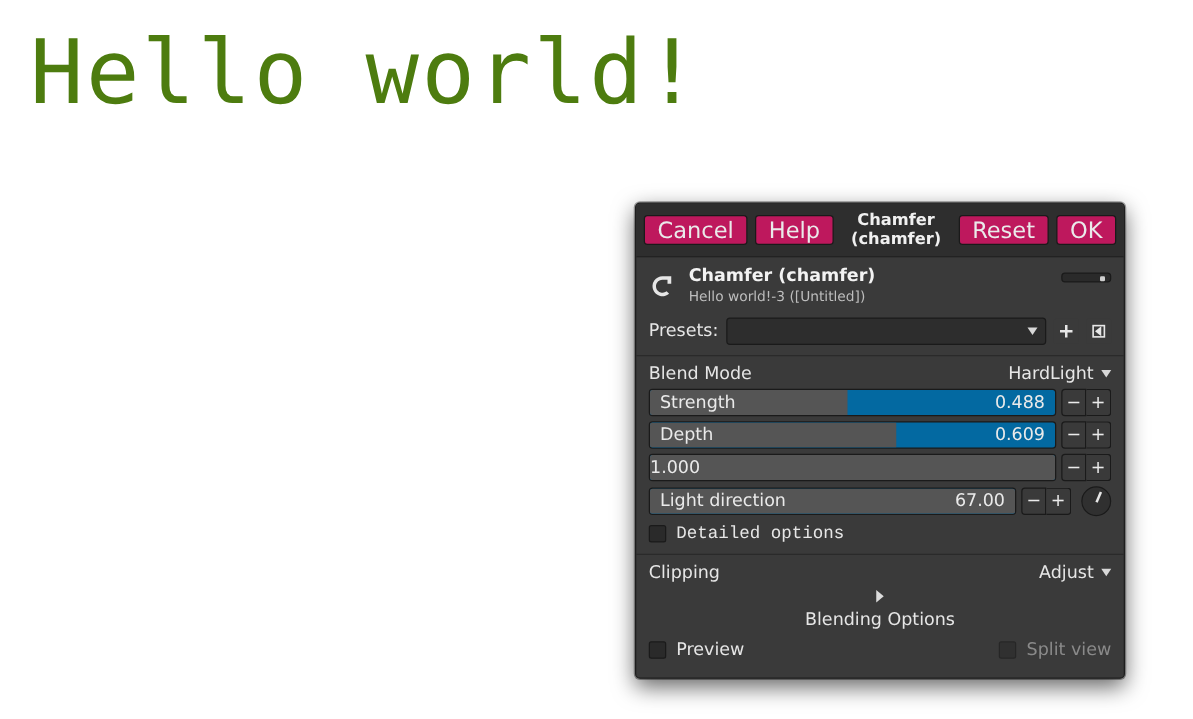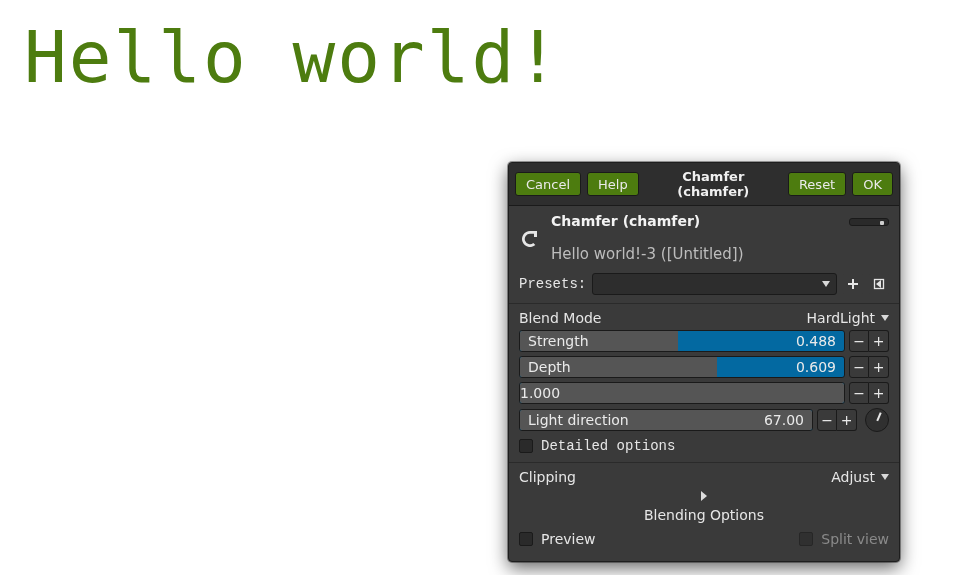--- a/index.html
+++ b/index.html
@@ -40,27 +40,27 @@
   .titlebar {
     display: flex;
     align-items: center;
     gap: 6px;
     padding: 6px;
     background: #2e2e2e;
     border-bottom: 1px solid #1a1a1a;
     border-radius: 4px 4px 0 0;
   }
   .tbtn {
-    background: #4d7c0f;
+    background: #be185d;
     border: 1px solid #1a1a1a;
     border-radius: 3px;
     color: #eaeaea;
     height: 24px;
     padding: 0 10px;
-    font-size: 13px;
+    font-size: 18px;
     display: flex; align-items: center; justify-content: center;
     cursor: pointer;
   }
   .titlebar .title {
     flex: 1;
     text-align: center;
     font-size: 13px;
     font-weight: 600;
     color: #f0f0f0;
   }
@@ -72,37 +72,36 @@
     gap: 10px;
     padding: 8px 10px 6px 10px;
     position: relative;
   }
   .gicon {
     width: 22px; height: 22px;
     display:flex; align-items:center; justify-content:center;
   }
   .header .htxt { flex:1; }
   .htitle { font-weight: 600; font-size: 14px; color:#f3f3f3; line-height: 1.1; }
-  .hsub   { font-size: 15px; color:#bdbdbd; margin-top: 16px; }
+  .hsub   { font-size: 11px; color:#bdbdbd; margin-top: 2px; }
   .hbar {
     position: absolute; right: 10px; top: 12px;
     width: 40px; height: 8px;
     background:#2a2a2a;
     border:1px solid #1a1a1a;
     border-radius: 3px;
   }
   .hbar::after{
     content:""; position:absolute; right:4px; top:2px;
     width:4px; height:4px; background:#cfcfcf; border-radius:1px;
   }
 
   .row {
     display:flex; align-items:center; gap:6px;
     padding: 4px 10px;
-    font-family: Liberation Mono, monospace;
   }
 
   .label { color:#e6e6e6; font-size: 14px; }
   .combo {
     flex:1; min-width: 0;
     height: 22px;
     background:#2d2d2d;
     border:1px solid #1a1a1a;
     border-radius: 3px;
     display:flex; align-items:center; justify-content:flex-end;

